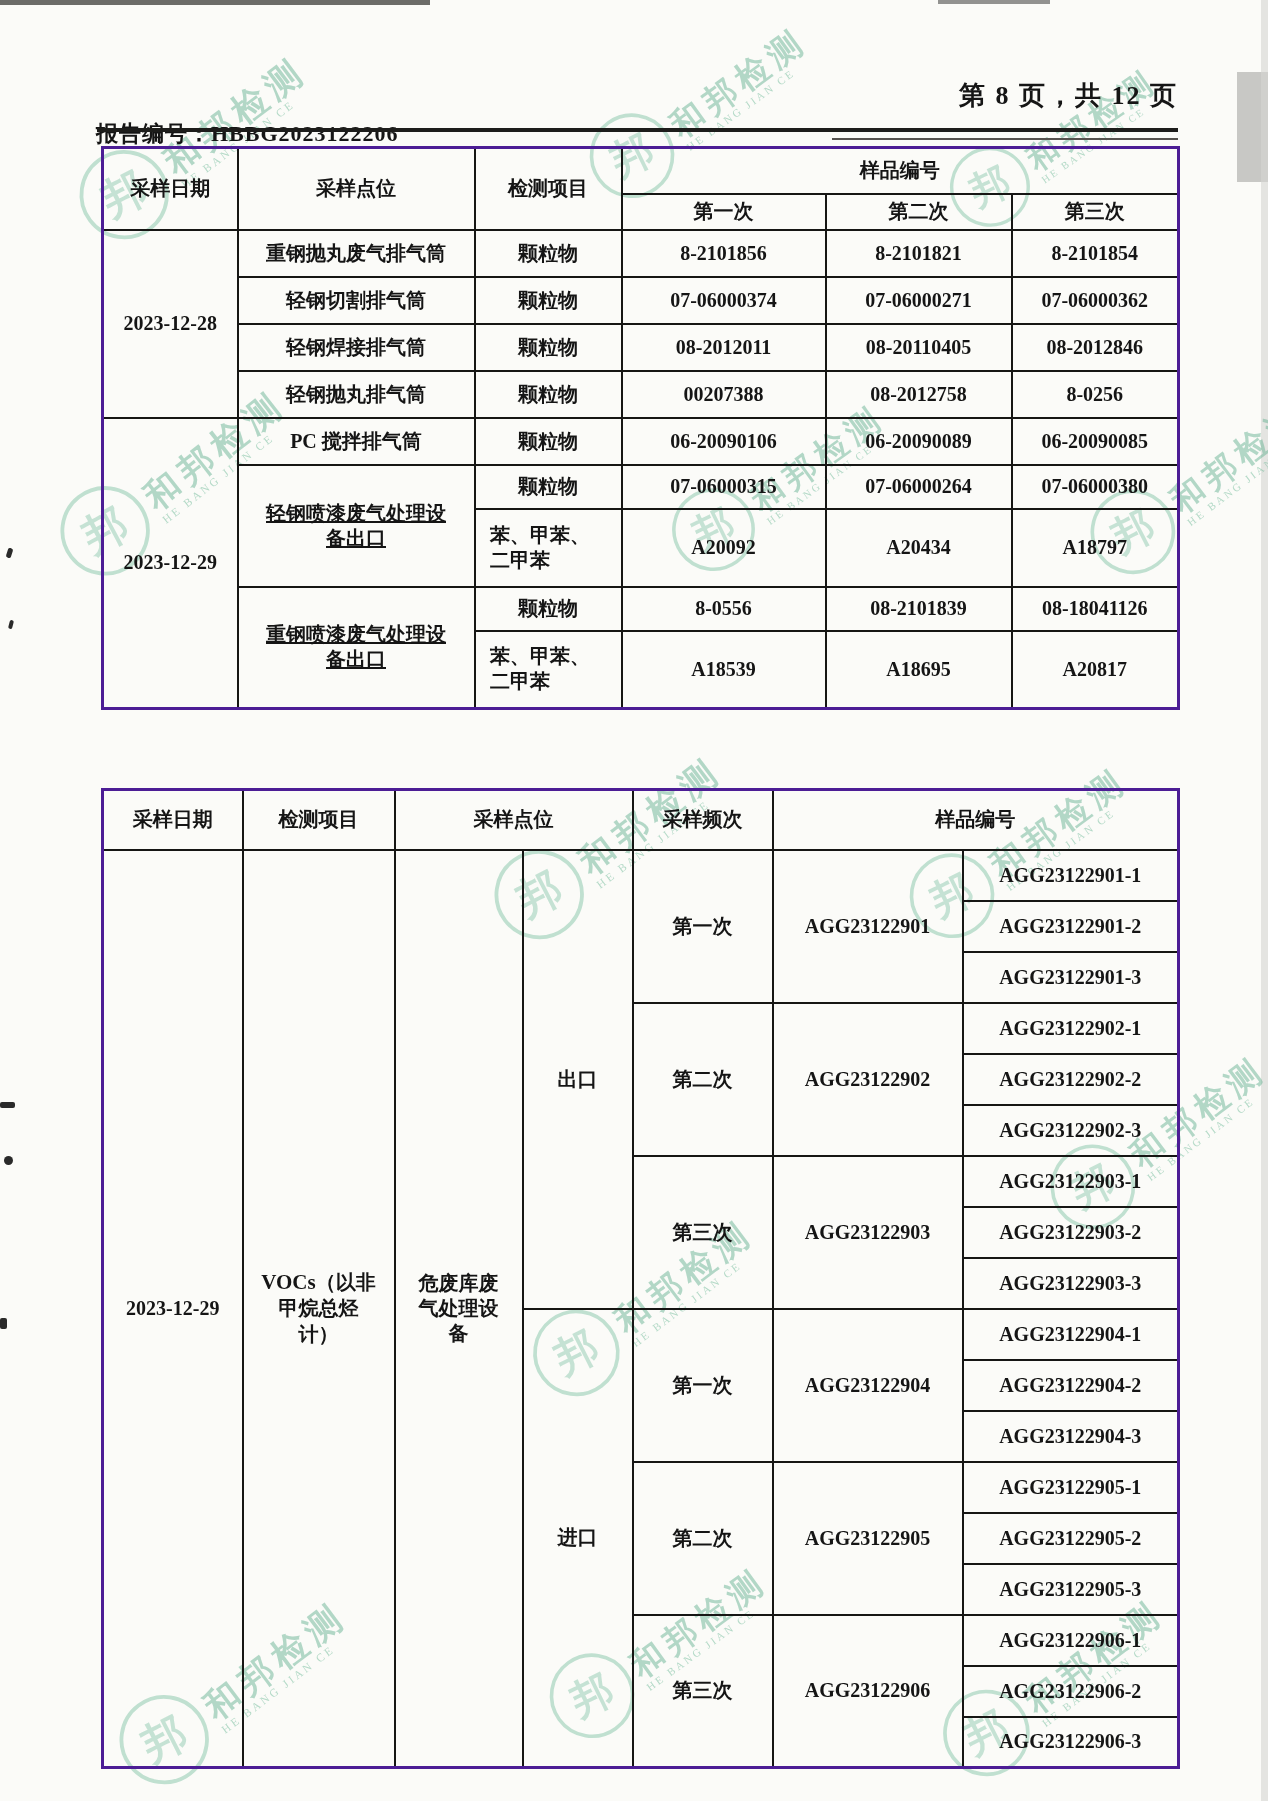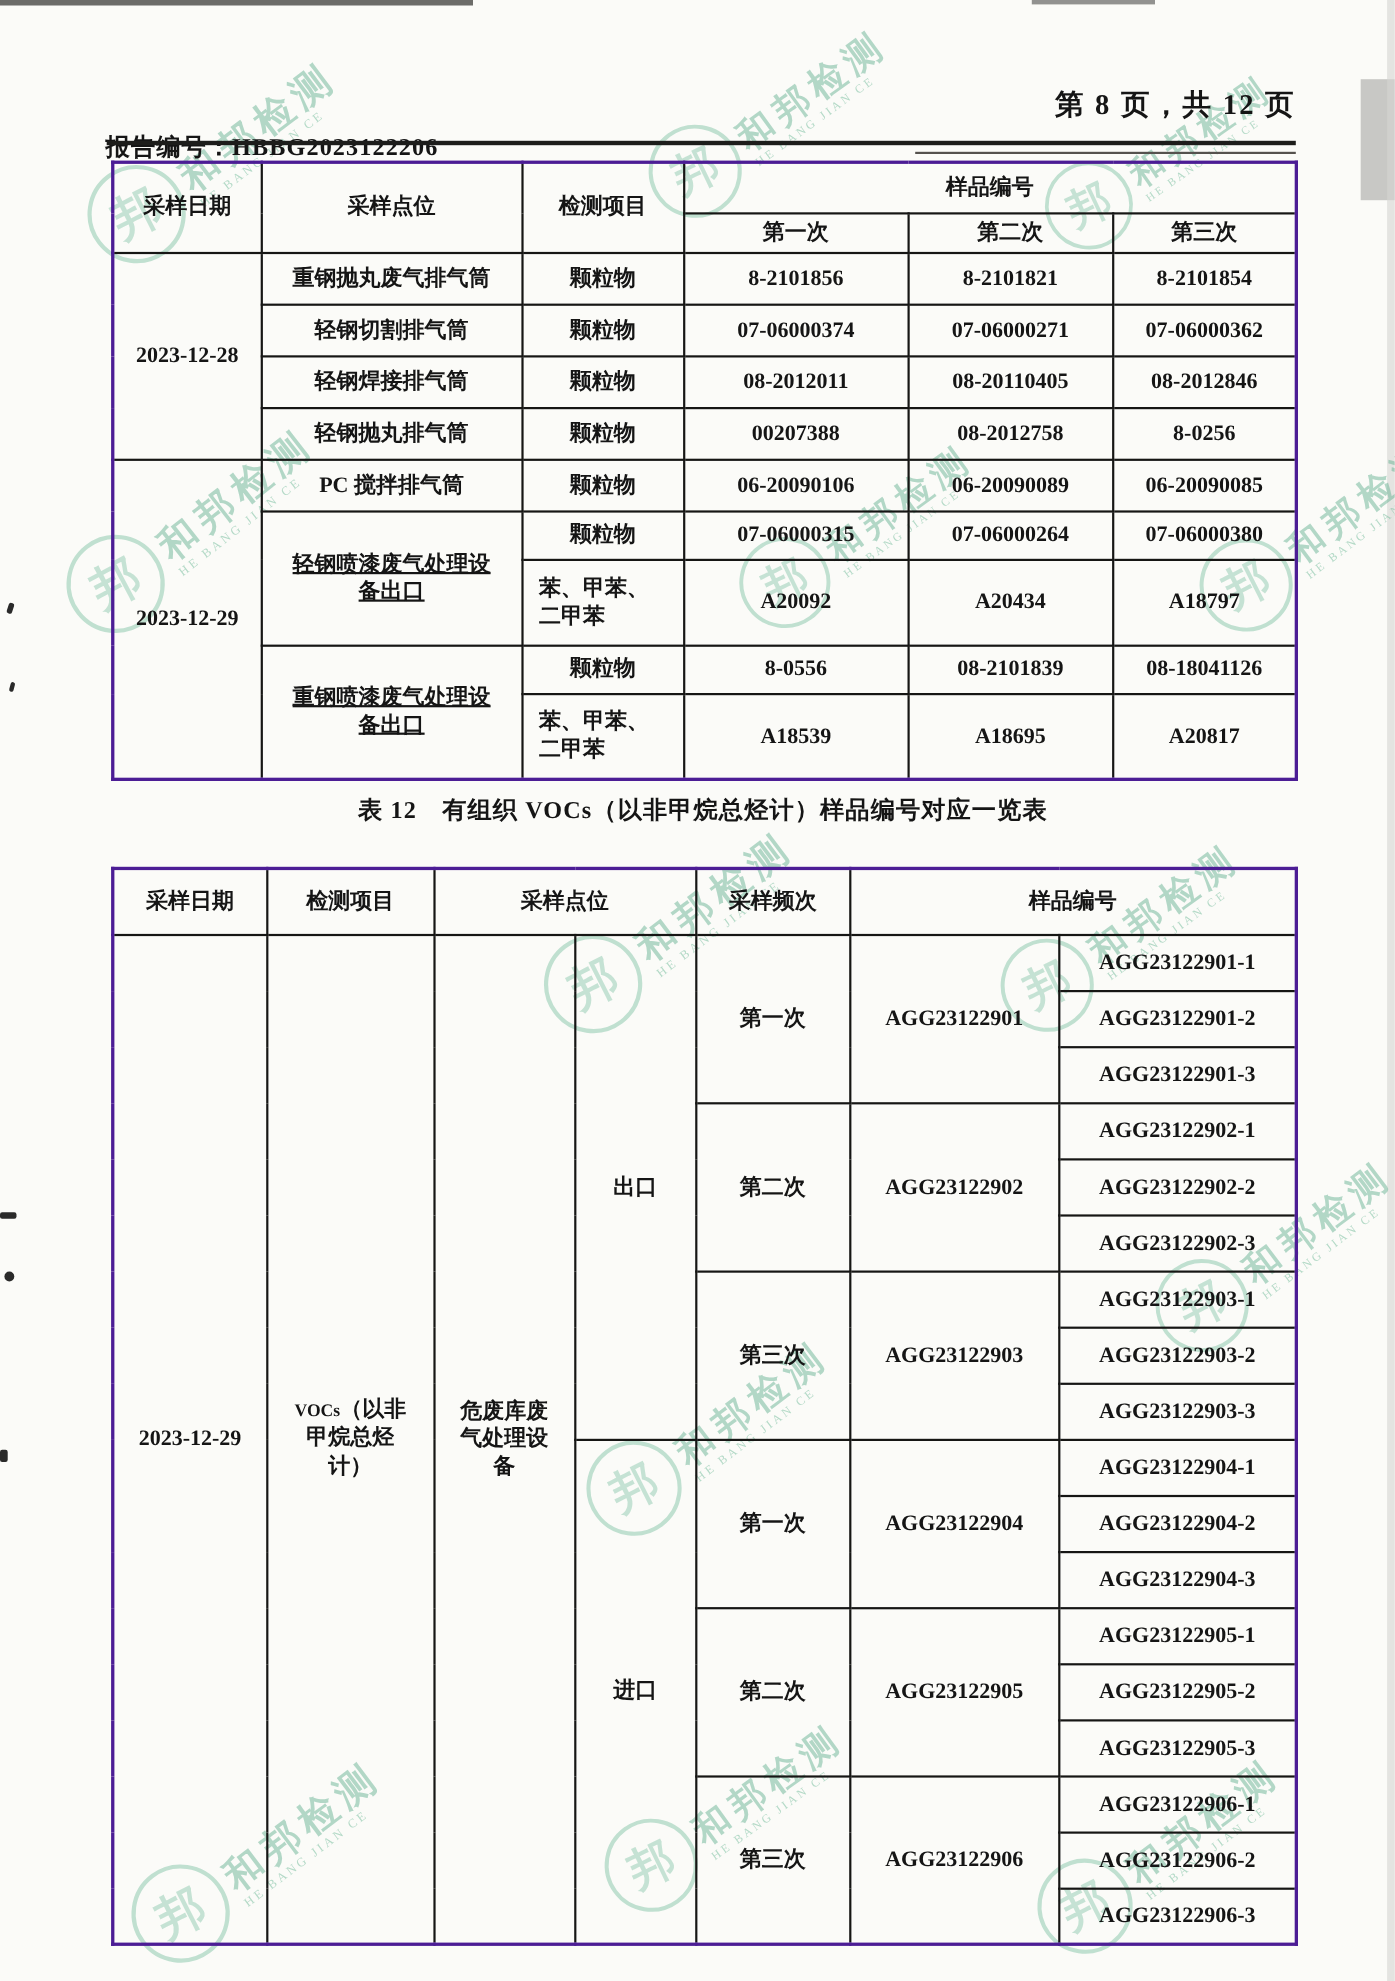--- a/index.html
+++ b/index.html
@@ -42,21 +42,21 @@
   }
   table.t{border:3px solid #4c1d95;}
   .t1{left:101px;top:146px;width:1076px;}
   .t2{left:101px;top:788px;width:1076px;}
   tr.rh1{height:46px;} tr.rh2{height:36px;}
   tr.rd{height:47px;} tr.rs{height:44px;} tr.rb{height:78px;}
   tr.r2h{height:60px;} tr.r2{height:51px;}
   .wrap9{display:inline-block;width:192px;text-decoration:underline;}
   .wrap4{display:inline-block;width:86px;}
   .wrapv{display:inline-block;width:116px;text-align:left;}
-  .voc-name{font-size:16px;margin-top:45px;}
+  .voc-name{font-size:21px;margin-top:45px;}
   .voc-note{font-size:20px;font-family:Liberation Mono, monospace;}
   
   .caption{
     position:absolute;left:101px;top:722px;width:1076px;
     text-align:center;font-size:22px;font-weight:700;letter-spacing:1px;z-index:2;
   }
   
   .stamp{
     position:absolute;display:flex;align-items:flex-end;gap:8px;
     z-index:0;pointer-events:none;color:rgba(98,176,144,.48);
@@ -289,21 +289,20 @@
       </tr>
       <tr class="rb">
         <td><span class="wrapv">苯、甲苯、二甲苯</span></td>
         <td>A18539</td>
         <td>A18695</td>
         <td>A20817</td>
       </tr>
     </tbody>
   </table>
 
-  <div class="caption">表 12　有组织 VOCs（以非甲烷总烃计）样品编号对应一览表</div>
 
   <table class="t t2">
     <colgroup>
       <col style="width:140px">
         <col style="width:152px">
         <col style="width:128px">
         <col style="width:110px">
       <col style="width:140px">
         <col style="width:190px">
         <col style="width:216px">

